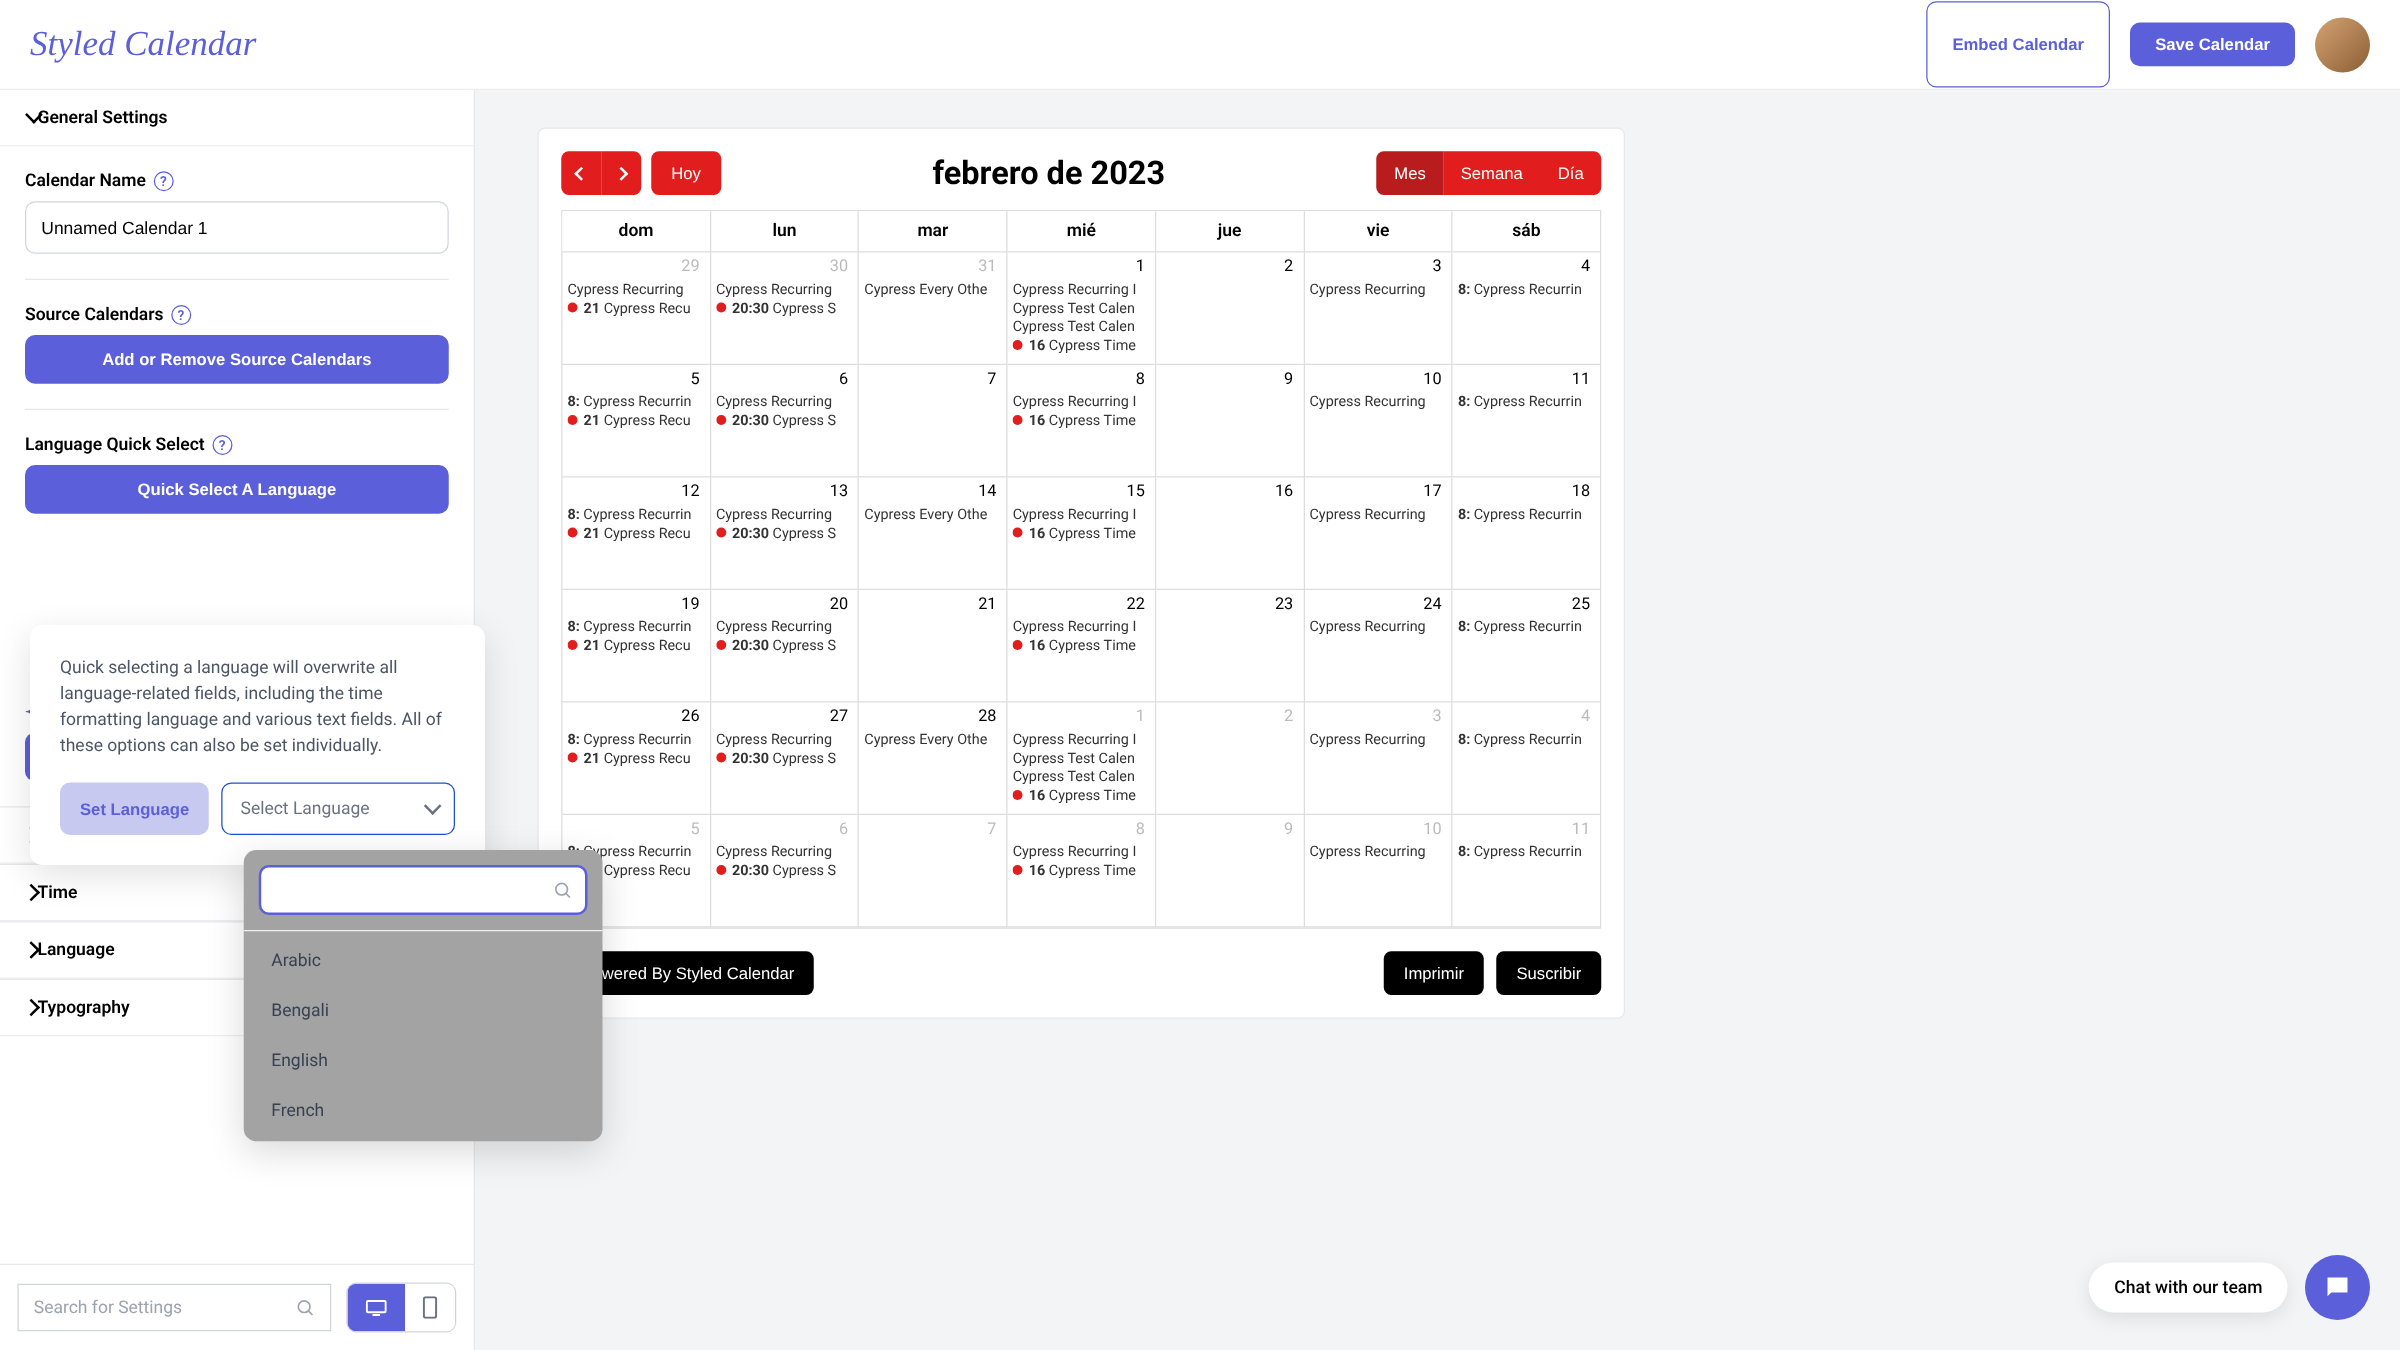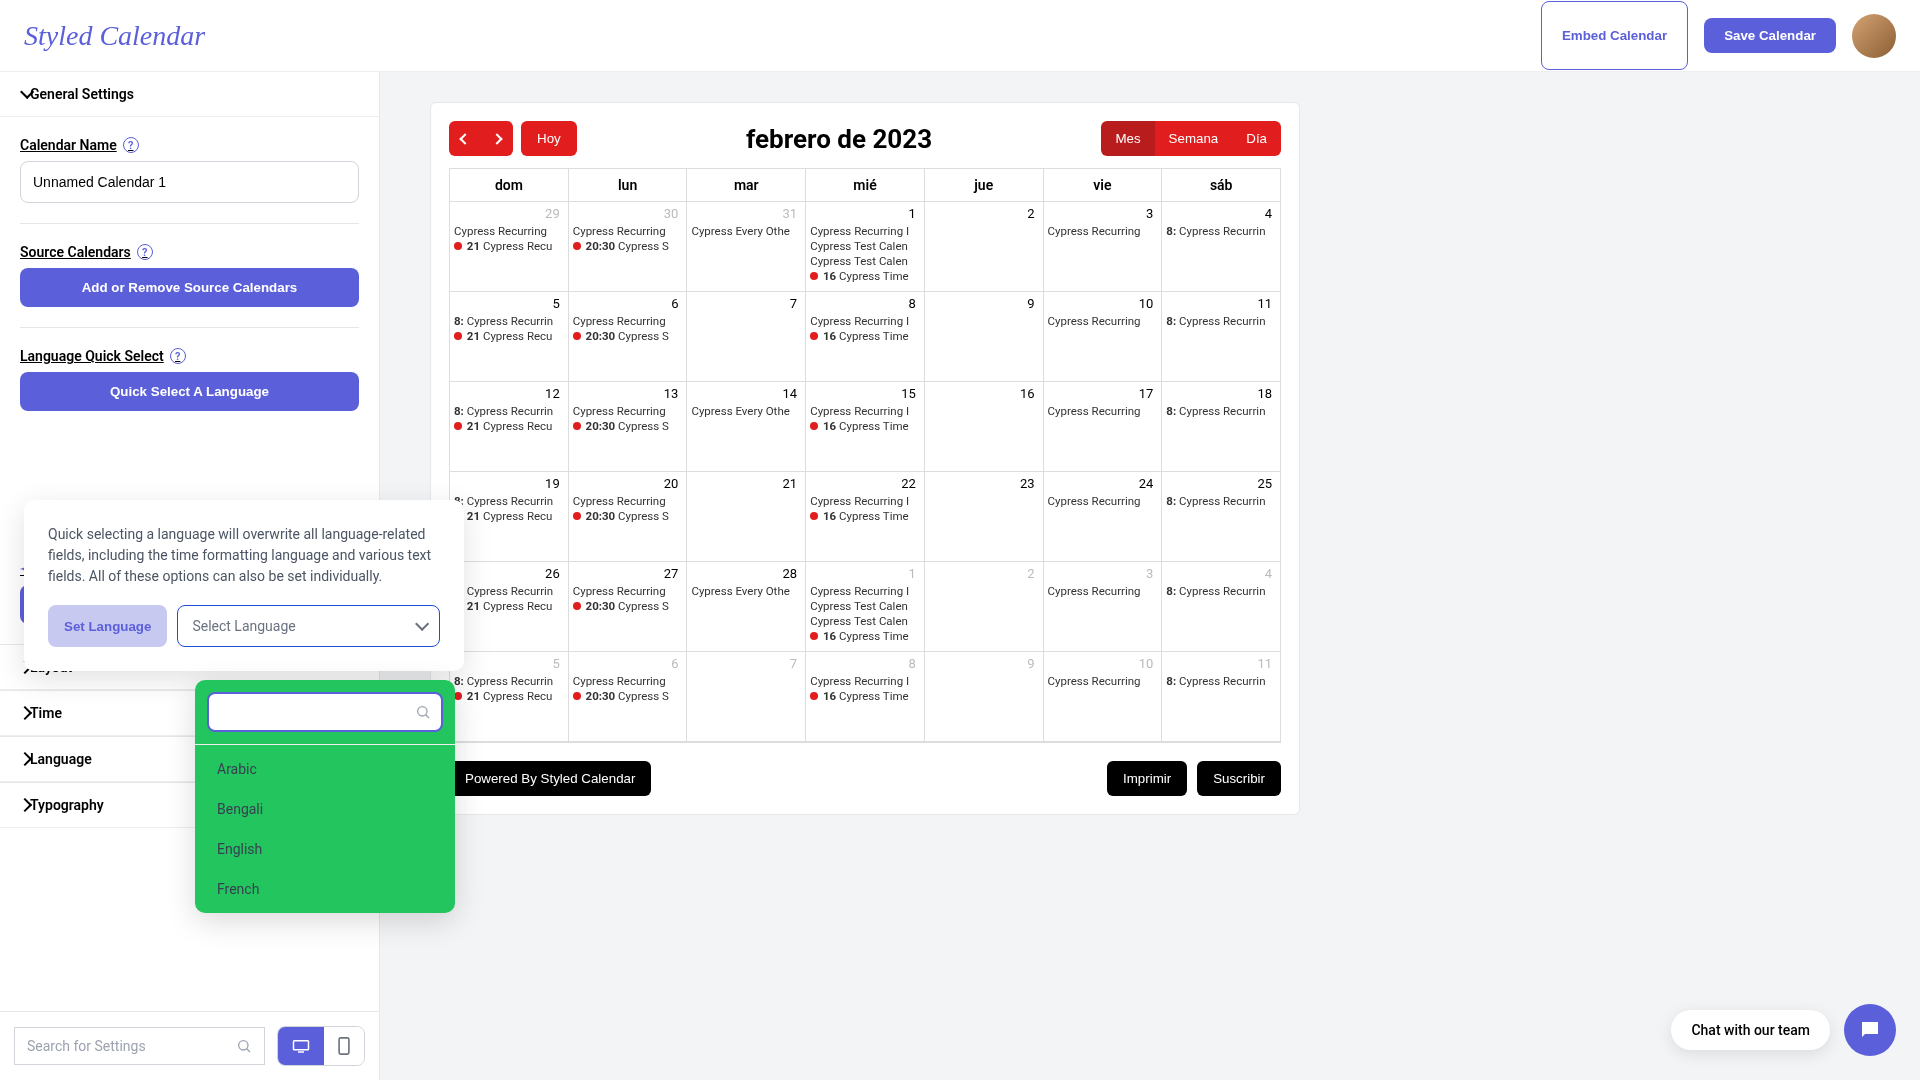--- a/index.html
+++ b/index.html
@@ -7,32 +7,32 @@
 .header { height: 72px; background: #fff; display: flex; align-items: center; justify-content: space-between; padding: 0 24px; border-bottom: 1px solid #eee; }
 .logo { font-family: cursive; font-size: 28px; color: #5b5fd9; font-style: italic; font-weight: 500; }
 .header-right { display: flex; align-items: center; gap: 16px; }
 .btn-outline { border: 1.5px solid #5b5fd9; color: #5b5fd9; background: #fff; padding: 26px 20px; border-radius: 8px; font-weight: 700; cursor: pointer; }
 .btn-primary { background: #5b5fd9; color: #fff; border: none; padding: 10px 20px; border-radius: 8px; font-weight: 600; cursor: pointer; }
 .avatar { width: 44px; height: 44px; border-radius: 50%; background: linear-gradient(135deg,#d4a373,#8b5e34); }
 .main { display: flex; height: calc(100% - 72px); }
 .sidebar { width: 380px; background: #fff; border-right: 1px solid #e5e7eb; display: flex; flex-direction: column; position: relative; }
 .sidebar-scroll { flex: 1; overflow-y: auto; }
 .section-header { display: flex; align-items: center; padding: 14px 20px; font-weight: 600; cursor: pointer; border-bottom: 1px solid #eee; }
-.section-content { padding: 20px; text-decoration: underline; }
+.section-content { padding: 20px; }
 .field-label { font-weight: 600; margin-bottom: 8px; display: flex; align-items: center; gap: 6px; }
 .help { width: 16px; height: 16px; border: 1.5px solid #5b5fd9; border-radius: 50%; color: #5b5fd9; font-size: 11px; display: inline-flex; align-items: center; justify-content: center; }
 .text-input { width: 100%; padding: 12px; border: 1px solid #d1d5db; border-radius: 8px; font-size: 14px; }
 .divider { height: 1px; background: #e5e7eb; margin: 20px 0; }
 .btn-full { width: 100%; background: #5b5fd9; color: #fff; border: none; padding: 12px; border-radius: 8px; font-weight: 600; cursor: pointer; }
-.popover { position: absolute; left: 24px; top: 500px; width: 440px; background: #fff; border-radius: 10px; box-shadow: 0 8px 30px rgba(0,0,0,0.12); padding: 24px; z-index: 100; }
+.popover { position: absolute; left: 24px; top: 500px; width: 364px; background: #fff; border-radius: 10px; box-shadow: 0 8px 30px rgba(0,0,0,0.12); padding: 24px; z-index: 100; }
 .popover-text { color: #4b5563; line-height: 1.5; margin-bottom: 18px; }
 .popover-row { display: flex; gap: 10px; }
 .btn-light { background: #c7c9f0; color: #5b5fd9; border: none; padding: 12px 16px; border-radius: 8px; font-weight: 600; cursor: pointer; }
 .select-box { flex: 1; border: 1px solid #1d4ed8; border-radius: 8px; padding: 12px 14px; display: flex; justify-content: space-between; align-items: center; cursor: pointer; color: #6b7280; }
-.dropdown { position: absolute; left: 195px; top: 680px; width: 260px; background: #22c55e; border-radius: 10px; box-shadow: 0 8px 30px rgba(0,0,0,0.15); z-index: 110; }
+.dropdown { position: absolute; left: 195px; top: 680px; width: 287px; background: #a3a3a3; border-radius: 10px; box-shadow: 0 8px 30px rgba(0,0,0,0.15); z-index: 110; }
 .dd-search { padding: 12px; }
 .dd-search-input { width: 100%; border: 2px solid #5b5fd9; border-radius: 8px; padding: 10px 36px 10px 12px; font-size: 14px; }
 .dd-search-wrap { position: relative; }
 .dd-search-icon { position: absolute; right: 12px; top: 50%; transform: translateY(-50%); color: #9ca3af; }
 .dd-list { max-height: 180px; overflow-y: auto; border-top: 1px solid #eee; padding: 4px 0; }
 .dd-item { padding: 12px 22px; cursor: pointer; color: #374151; }
 .collapsed-panel { border-top: 1px solid #e5e7eb; }
 .sidebar-bottom { border-top: 1px solid #e5e7eb; padding: 14px; display: flex; gap: 12px; align-items: center; }
 .search-settings { flex: 1; border: 1px solid #d1d5db; border-radius: 0; padding: 10px 36px 10px 12px; position: relative; color: #9ca3af; }
 .view-toggle { display: flex; border: 1px solid #d1d5db; border-radius: 8px; overflow: hidden; }

